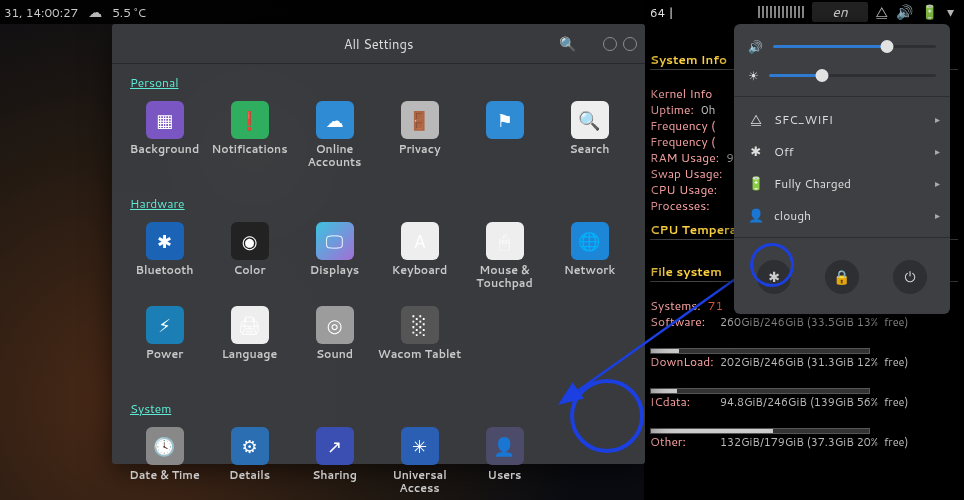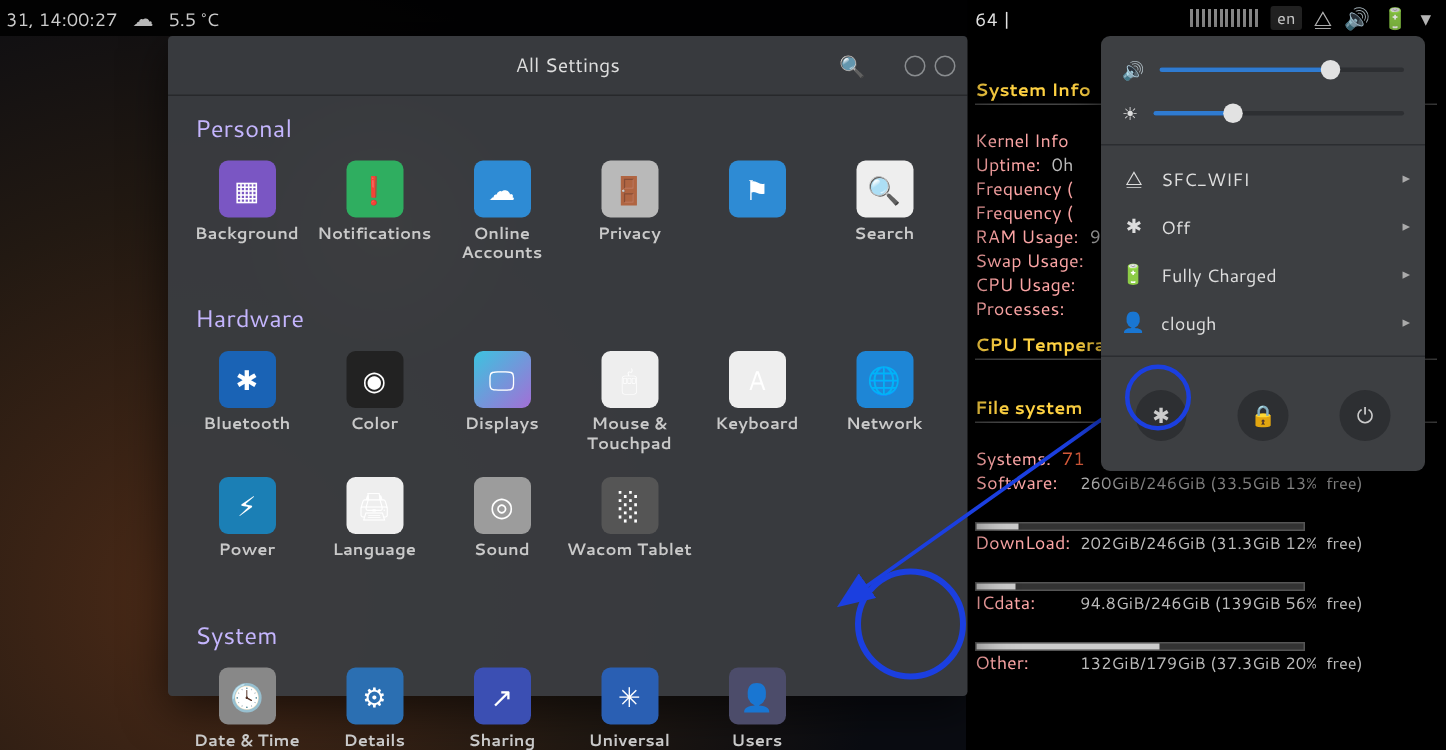--- a/index.html
+++ b/index.html
@@ -3,21 +3,21 @@
 <meta charset="utf-8">
 <style>
   * { box-sizing: border-box; margin: 0; padding: 0; font-family: "Cantarell", "DejaVu Sans", sans-serif; }
   body { width: 964px; height: 500px; background: #000; position: relative; overflow: hidden; color: #ddd; font-size: 12px; }
 
   
   .topbar { position: absolute; top: 0; left: 0; right: 0; height: 24px; background: rgba(0,0,0,0.85); display: flex; align-items: center; color: #ccc; font-size: 12px; z-index: 5; }
   .topbar .left { display: flex; align-items: center; gap: 10px; padding-left: 4px; }
   .topbar .right { margin-left: auto; display: flex; align-items: center; gap: 8px; padding-right: 10px; }
   .topbar .glyph { font-size: 14px; line-height: 1; opacity: 0.9; }
-  .topbar .lang { background:#222; padding:0 4px; border-radius:2px; font-size:11px; }
+  .topbar .lang { background:#222; padding:0 20px; border-radius:2px; font-size:14px;font-style:italic; }
   .topbar .strip { width:46px; height:12px; background:repeating-linear-gradient(90deg,#888 0 2px,#000 2px 4px); }
 
   
   .wall { position:absolute; left:0; top:0; width:645px; height:500px; background: radial-gradient(circle at 20% 80%, #4b2a17 0%, #221912 40%, #0a0c12 70%); z-index:0; }
   .wall::after { content:""; position:absolute; left:140px; top:50px; width:230px; height:200px; background: radial-gradient(circle,#f7c873 0%, rgba(247,200,115,0) 60%); opacity:0.45; }
 
   
   .term { position:absolute; right:0; top:24px; width:320px; bottom:0; background:#000; color:#bbb; font-family:"DejaVu Sans Mono", monospace; font-size:12px; line-height:16px; padding:4px 6px; white-space:pre; overflow:hidden; z-index:1; }
   .term .hdr { color:#ffd242; font-weight:bold; border-bottom:1px solid #444; margin-top:8px; padding-bottom:1px; }
   .term .lbl { color:#fca5a5; }
@@ -27,21 +27,21 @@
   .term .row { display:flex; align-items:center; gap:6px; margin-top:2px; }
   .term .small { font-size:11px; }
 
   
   .settings { position:absolute; left:112px; top:24px; width:533px; height:440px; background: rgba(58,60,64,0.97); border-radius:3px; box-shadow:0 8px 30px rgba(0,0,0,0.6); color:#ccc; z-index:3; }
   .settings .hdrbar { height:40px; display:flex; align-items:center; justify-content:center; position:relative; border-bottom:1px solid rgba(0,0,0,0.3); }
   .settings .hdrbar .title { font-size:13px; color:#ddd; }
   .settings .hdrbar .search { position:absolute; right:68px; font-size:14px; color:#ccc; }
   .settings .hdrbar .winbtns { position:absolute; right:8px; display:flex; gap:6px; }
   .settings .hdrbar .winbtns span { width:14px; height:14px; border:1.5px solid #8a8d90; border-radius:50%; display:block; }
-  .settings .section-label { font-size:16px; color:#c4b5fd; padding:10px 0 4px 18px; }
+  .settings .section-label { font-size:12px; color:#5eead4; padding:10px 0 4px 18px;text-decoration:underline; }
   .grid { display:flex; flex-wrap:wrap; padding:0 10px 6px 10px; }
   .tile { width:85px; display:flex; flex-direction:column; align-items:center; text-align:center; font-size:11px; color:#c9c9c9; padding:6px 0 10px 0; gap:4px; cursor:pointer; }
   .tile .ico { width:38px; height:38px; border-radius:6px; display:flex; align-items:center; justify-content:center; font-size:18px; color:#fff; }
   .tile .lbl2 { line-height:13px; min-height:26px;font-weight:bold; }
   
   .i-bg { background:#7a56c3; }
   .i-notif { background:#2fae60; }
   .i-online { background:#2e8bd4; border-radius:50%; }
   .i-priv { background:#b9b9b9; }
   .i-region { background:#2e8bd4; border-radius:50%; }
@@ -176,26 +176,26 @@
         </div>
         <div class="tile">
           <div class="ico i-color">◉</div>
                    <div class="lbl2">Color</div>
         </div>
         <div class="tile">
           <div class="ico i-disp">🖵</div>
                    <div class="lbl2">Displays</div>
         </div>
         <div class="tile">
+          <div class="ico i-key">A</div>
+                   <div class="lbl2">Keyboard</div>
+        </div>
+        <div class="tile">
           <div class="ico i-mouse">🖱</div>
                    <div class="lbl2">Mouse &amp; Touchpad</div>
-        </div>
-        <div class="tile">
-          <div class="ico i-key">A</div>
-                   <div class="lbl2">Keyboard</div>
         </div>
         <div class="tile">
           <div class="ico i-net">🌐</div>
                    <div class="lbl2">Network</div>
         </div>
         <div class="tile">
           <div class="ico i-pow">⚡</div>
                    <div class="lbl2">Power</div>
         </div>
         <div class="tile">

